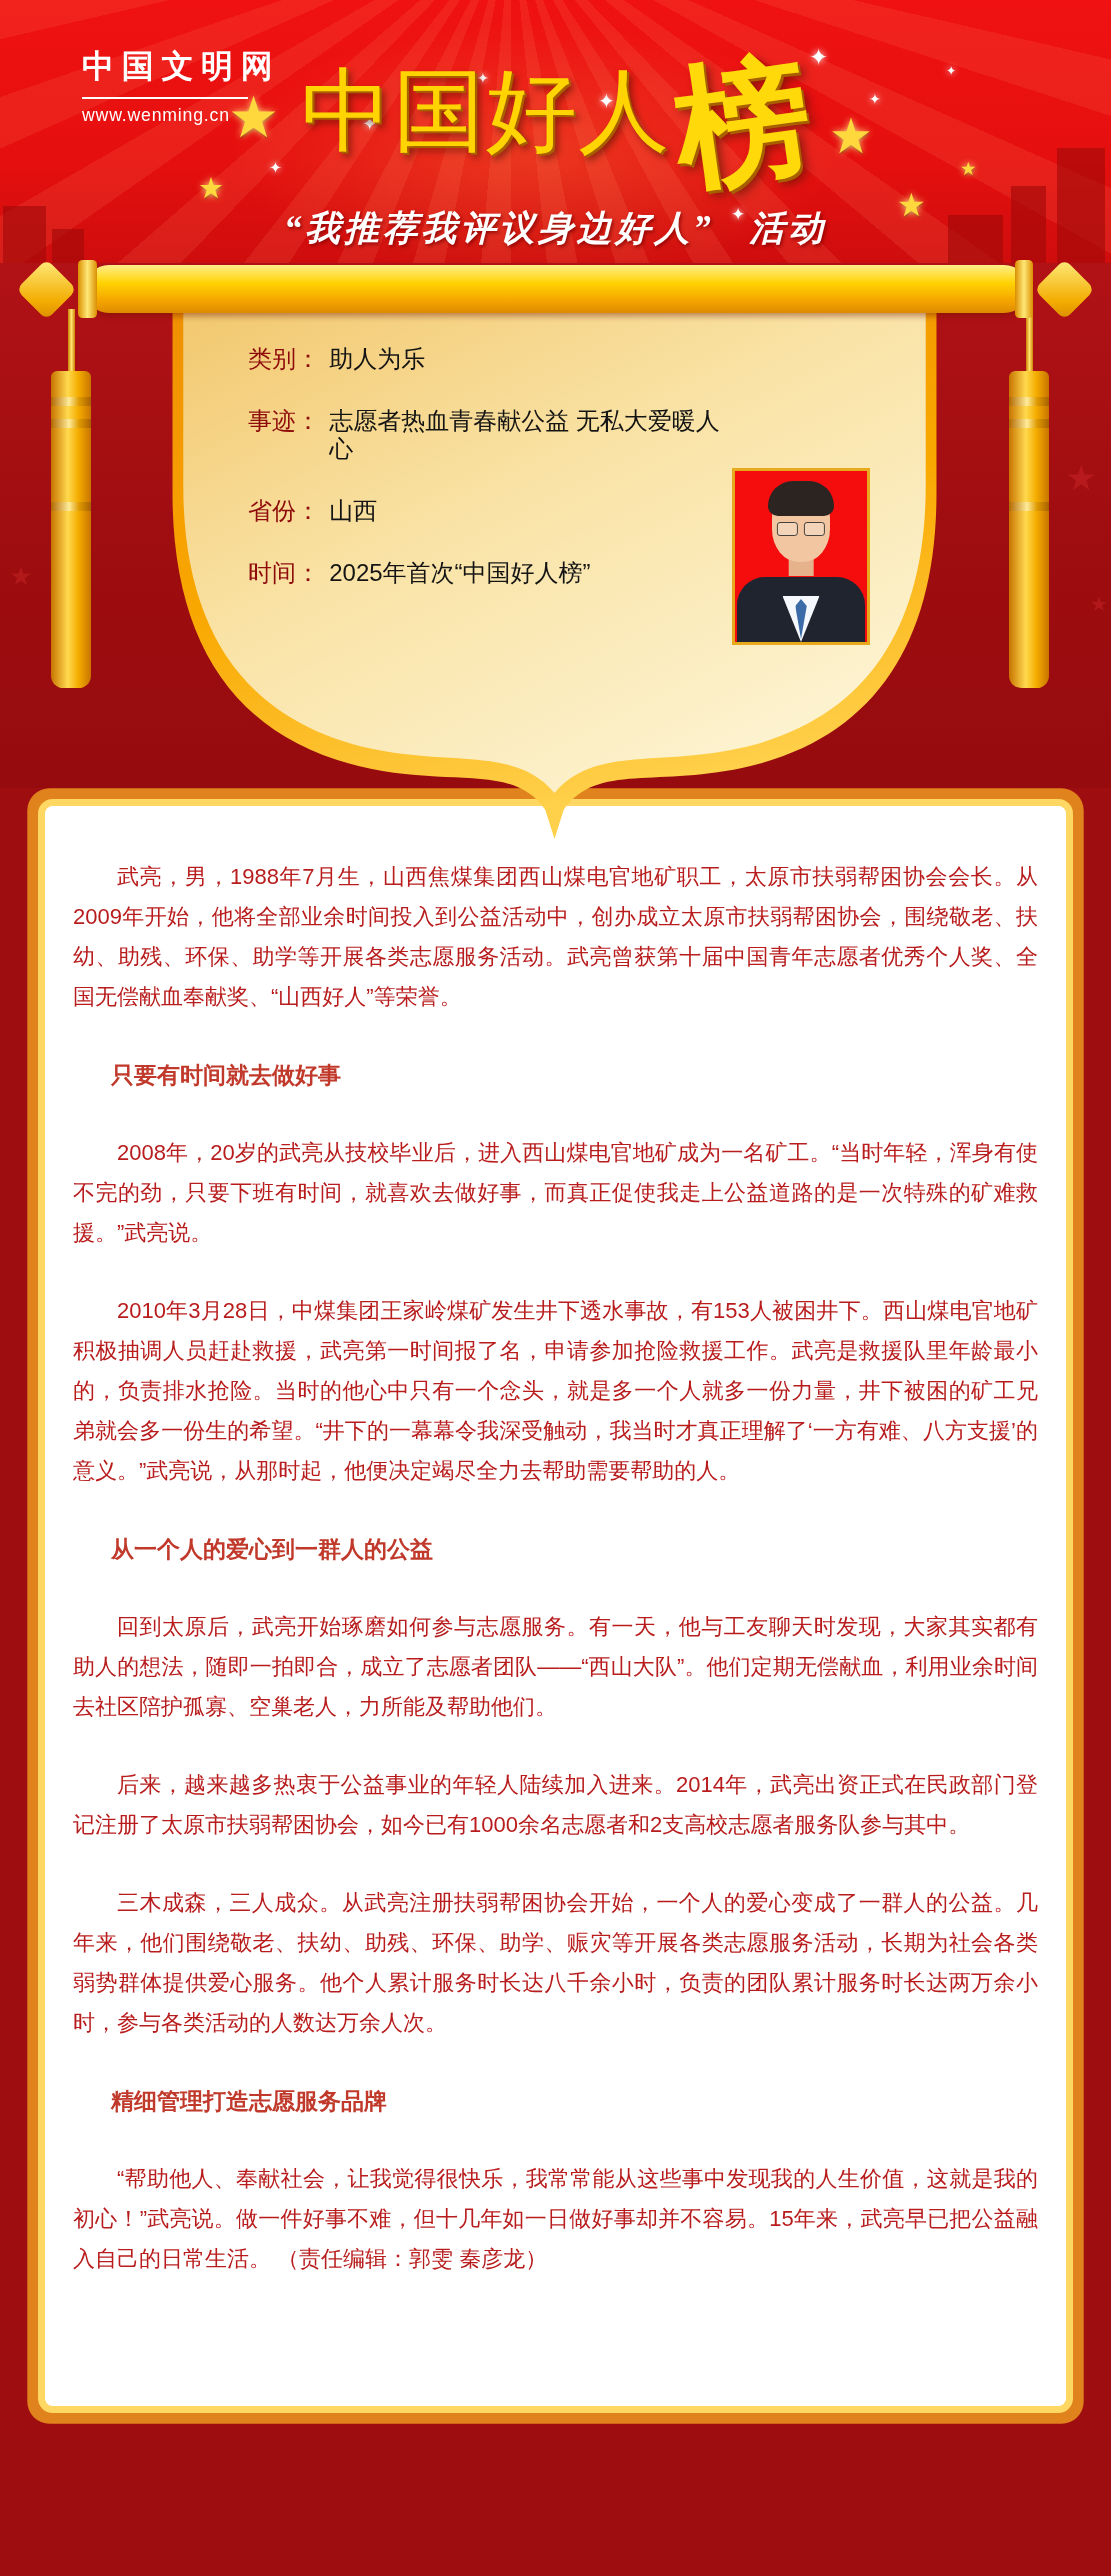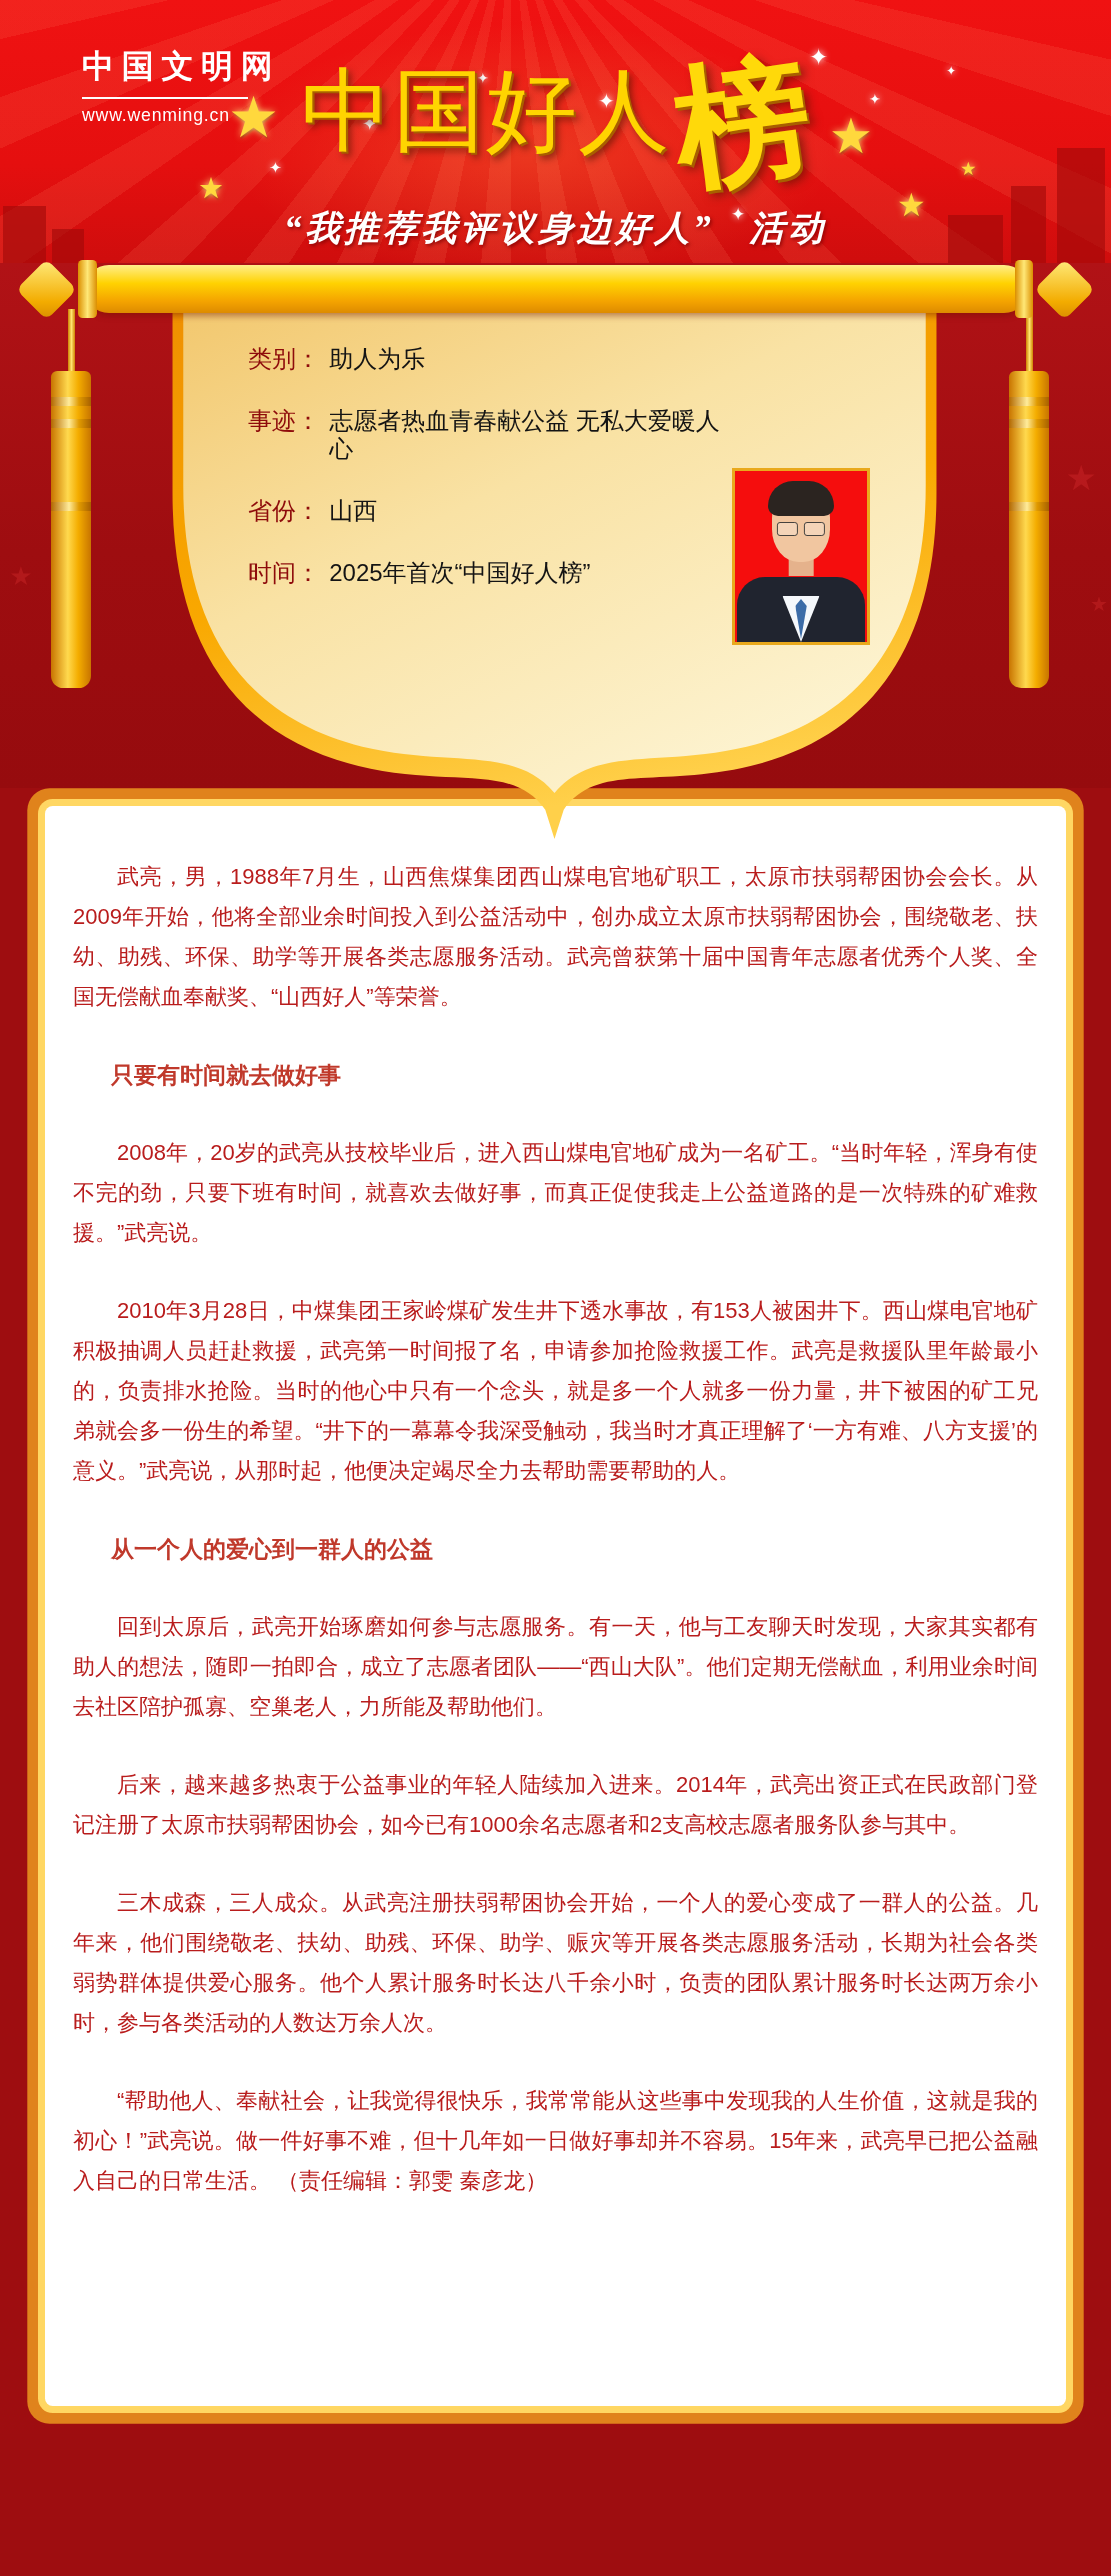--- a/index.html
+++ b/index.html
@@ -232,19 +232,20 @@
     <div class="card">
       <div>
           <p class="para">武亮，男，1988年7月生，山西焦煤集团西山煤电官地矿职工，太原市扶弱帮困协会会长。从2009年开始，他将全部业余时间投入到公益活动中，创办成立太原市扶弱帮困协会，围绕敬老、扶幼、助残、环保、助学等开展各类志愿服务活动。武亮曾获第十届中国青年志愿者优秀个人奖、全国无偿献血奉献奖、“山西好人”等荣誉。</p>
           <h3 class="sec-heading">只要有时间就去做好事</h3>
           <p class="para">2008年，20岁的武亮从技校毕业后，进入西山煤电官地矿成为一名矿工。“当时年轻，浑身有使不完的劲，只要下班有时间，就喜欢去做好事，而真正促使我走上公益道路的是一次特殊的矿难救援。”武亮说。</p>
           <p class="para">2010年3月28日，中煤集团王家岭煤矿发生井下透水事故，有153人被困井下。西山煤电官地矿积极抽调人员赶赴救援，武亮第一时间报了名，申请参加抢险救援工作。武亮是救援队里年龄最小的，负责排水抢险。当时的他心中只有一个念头，就是多一个人就多一份力量，井下被困的矿工兄弟就会多一份生的希望。“井下的一幕幕令我深受触动，我当时才真正理解了‘一方有难、八方支援’的意义。”武亮说，从那时起，他便决定竭尽全力去帮助需要帮助的人。</p>
           <h3 class="sec-heading">从一个人的爱心到一群人的公益</h3>
           <p class="para">回到太原后，武亮开始琢磨如何参与志愿服务。有一天，他与工友聊天时发现，大家其实都有助人的想法，随即一拍即合，成立了志愿者团队——“西山大队”。他们定期无偿献血，利用业余时间去社区陪护孤寡、空巢老人，力所能及帮助他们。</p>
           <p class="para">后来，越来越多热衷于公益事业的年轻人陆续加入进来。2014年，武亮出资正式在民政部门登记注册了太原市扶弱帮困协会，如今已有1000余名志愿者和2支高校志愿者服务队参与其中。</p>
           <p class="para">三木成森，三人成众。从武亮注册扶弱帮困协会开始，一个人的爱心变成了一群人的公益。几年来，他们围绕敬老、扶幼、助残、环保、助学、赈灾等开展各类志愿服务活动，长期为社会各类弱势群体提供爱心服务。他个人累计服务时长达八千余小时，负责的团队累计服务时长达两万余小时，参与各类活动的人数达万余人次。</p>
+          <h3 class="sec-heading">精细管理打造志愿服务品牌</h3>
           <p class="para">“帮助他人、奉献社会，让我觉得很快乐，我常常能从这些事中发现我的人生价值，这就是我的初心！”武亮说。做一件好事不难，但十几年如一日做好事却并不容易。15年来，武亮早已把公益融入自己的日常生活。 （责任编辑：郭雯 秦彦龙）</p>
         </div>
     </div>
   </section>
 
 </div>
 
 
 </body></html>

